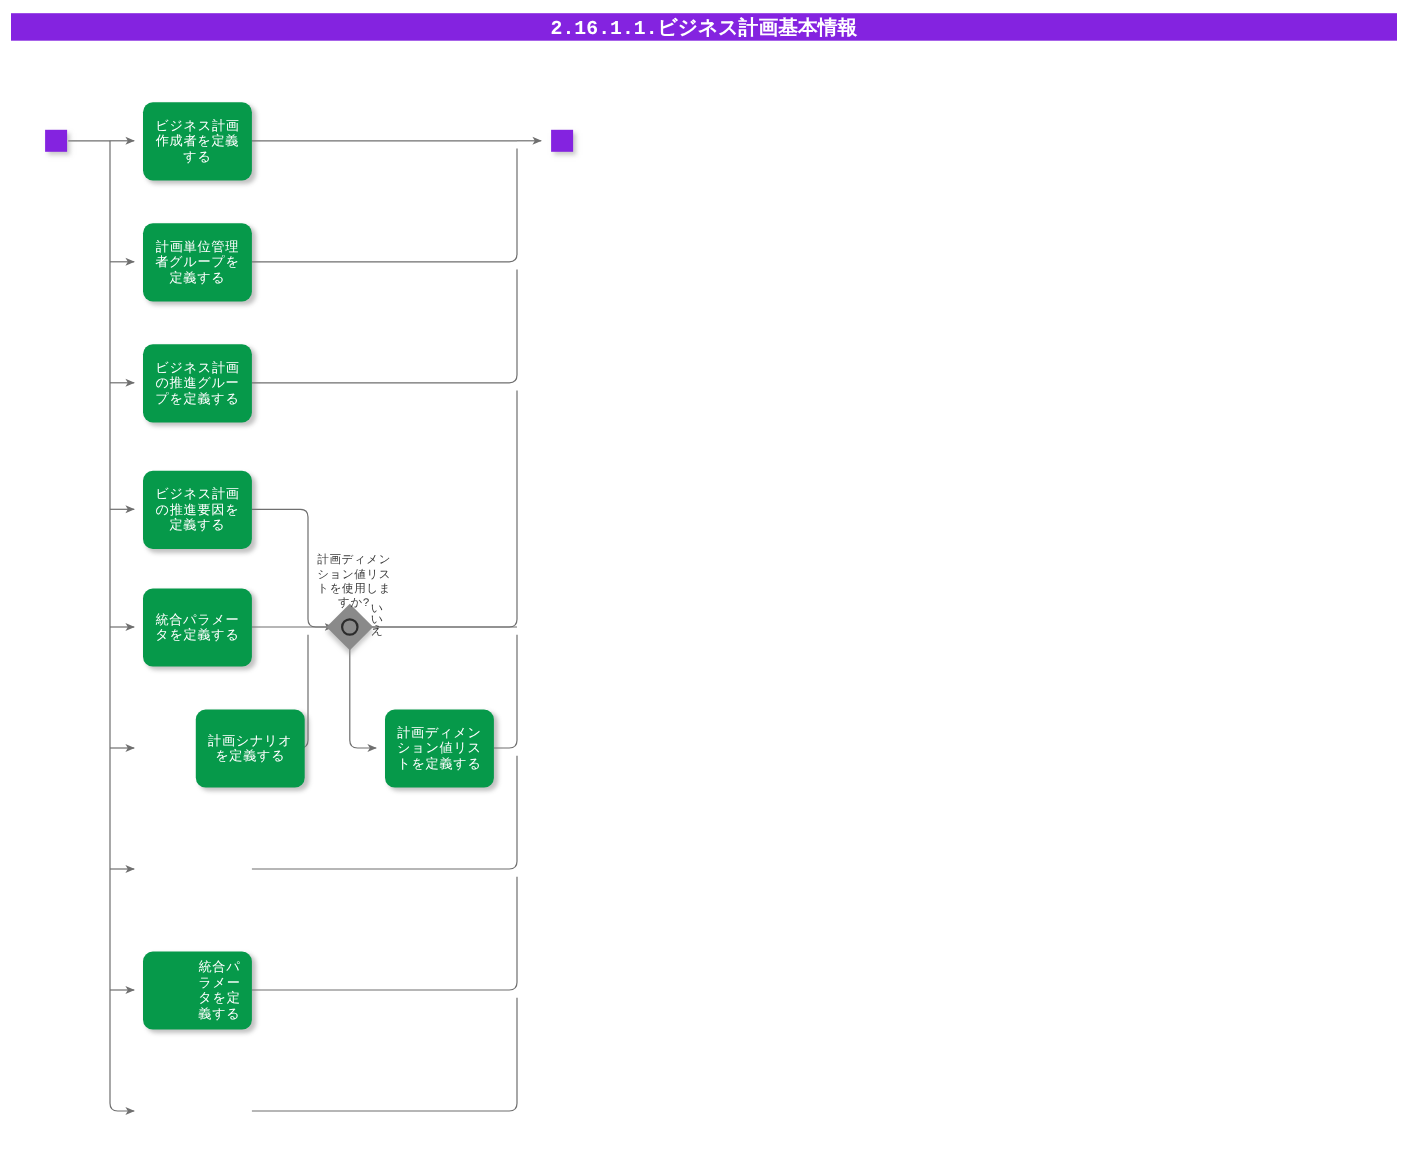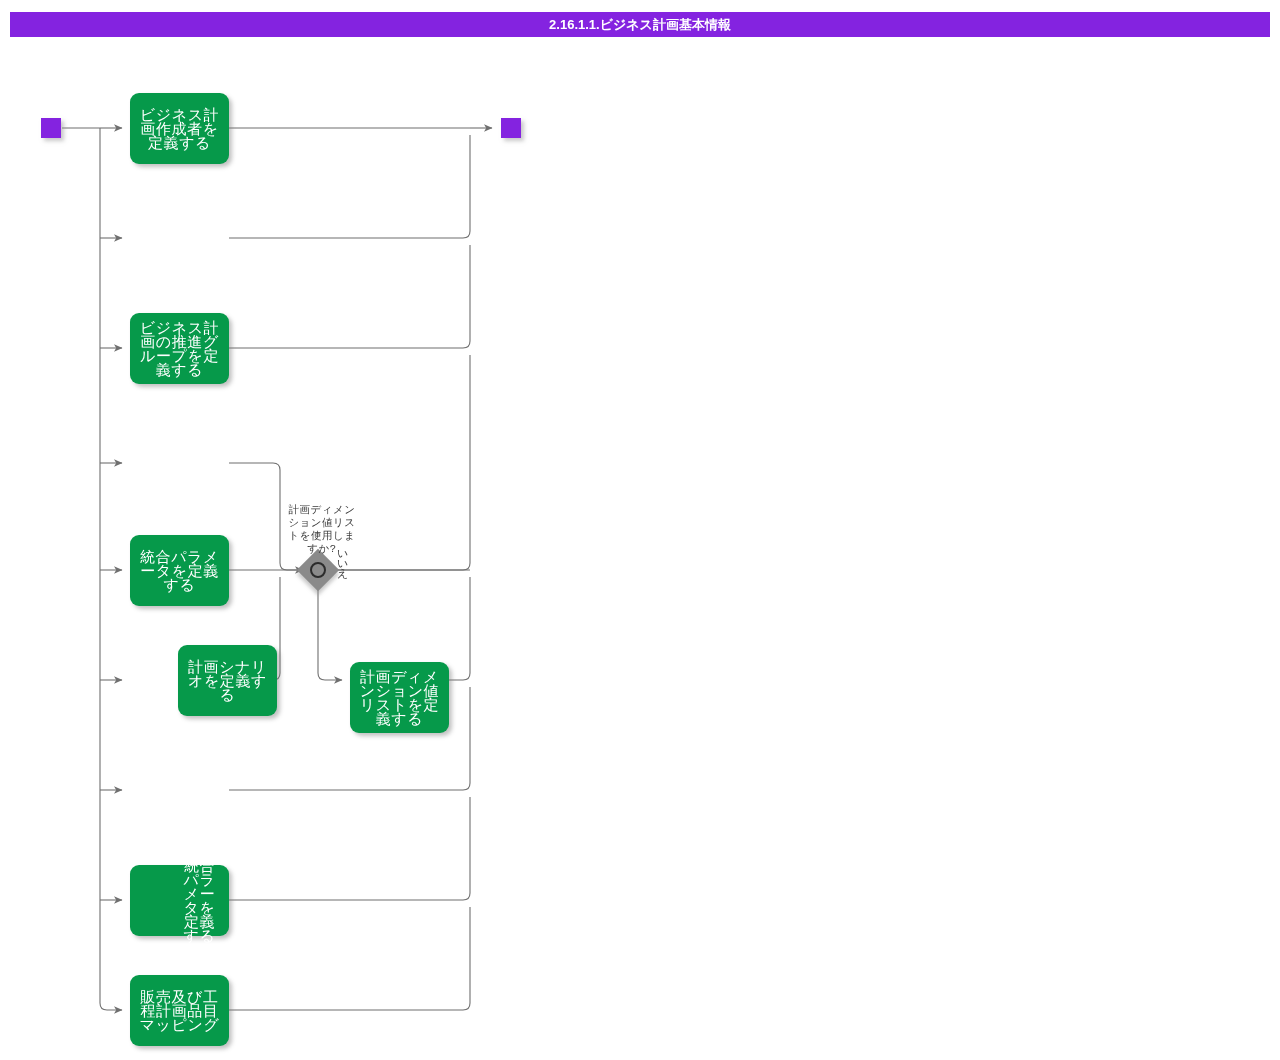--- a/index.html
+++ b/index.html
@@ -24,25 +24,25 @@
     top: 12px;
     width: 1260px;
     height: 25px;
     background: #8423e0;
     display: flex;
     align-items: center;
     justify-content: center;
   }
   .title-text {
     color: #ffffff;
-    font-size: 13px;
+    font-size: 18px;
     font-weight: bold;
     letter-spacing: 0px;
     white-space: nowrap;
-    font-family: Liberation Sans, sans-serif;
+    font-family: Liberation Mono, monospace;
   }
   
   #canvas {
     position: absolute;
     left: 0;
     top: 0;
     width: 1280px;
     height: 1060px;
   }
   svg.edges {
@@ -63,24 +63,24 @@
     border-radius: 9px;
     box-shadow: 3px 3px 4px rgba(120,120,120,0.45);
     display: flex;
     align-items: center;
     justify-content: center;
     text-align: center;
     padding: 4px 8px;
   }
   .task-label {
     color: #ffffff;
-    font-size: 15px;
+    font-size: 12px;
     line-height: 14px;
     letter-spacing: 0.6px;
-    font-family: Liberation Sans, sans-serif;
+    font-family: Liberation Mono, monospace;
     display: block;
     width: 100%;
   }
   .terminator {
     width: 20px;
     height: 20px;
     background: #8423e0;
     box-shadow: 3px 3px 4px rgba(150,150,150,0.5);
   }
   
@@ -183,44 +183,47 @@
       </g>
     </svg>
 
     <div class="node terminator" style="left:41px; top:118px;"></div>
     <div class="node terminator" style="left:501px; top:118px;"></div>
 
     <div class="node task" style="left:130px; top:93px; width:99px; height:71px;">
       <span class="task-label">ビジネス計画作成者を定義する</span>
     </div>
 
+    <div class="node task" style="left:130px; top:203px; width:99px; height:71px;">
+      <span class="task-label">計画単位管理者グループを定義する</span>
+    </div>
 
     <div class="node task" style="left:130px; top:313px; width:99px; height:71px;">
       <span class="task-label">ビジネス計画の推進グループを定義する</span>
     </div>
 
+    <div class="node task" style="left:130px; top:428px; width:99px; height:71px;">
+      <span class="task-label">ビジネス計画の推進要因を定義する</span>
+    </div>
 
     <div class="node task" style="left:130px; top:535px; width:99px; height:71px;">
       <span class="task-label">統合パラメータを定義する</span>
     </div>
 
     <div class="node task" style="left:130px; top:645px; width:99px; height:71px;margin-left:48px;">
       <span class="task-label">計画シナリオを定義する</span>
     </div>
 
 
     <div class="node task" style="left:130px; top:865px; width:99px; height:71px;padding-left:48px;">
       <span class="task-label">統合パラメータを定義する</span>
     </div>
 
-    <div class="node task" style="left:130px; top:975px; width:99px; height:71px;">
-      <span class="task-label">販売及び工程計画品目マッピング</span>
-    </div>
-
-    <div class="node task" style="left:350px; top:662px; width:99px; height:71px;">
+
+    <div class="node task" style="left:350px; top:645px; width:99px; height:71px;">
       <span class="task-label">計画ディメンション値リストを定義する</span>
     </div>
 
     <div class="gateway-wrap" style="left:303px; top:555px;">
       <div class="gateway"></div>
       <div class="gateway-inner"></div>
     </div>
 
     <div class="edge-label decision-question" style="left:283px; top:504px;">計画ディメンション値リストを使用しますか?</div>
 

